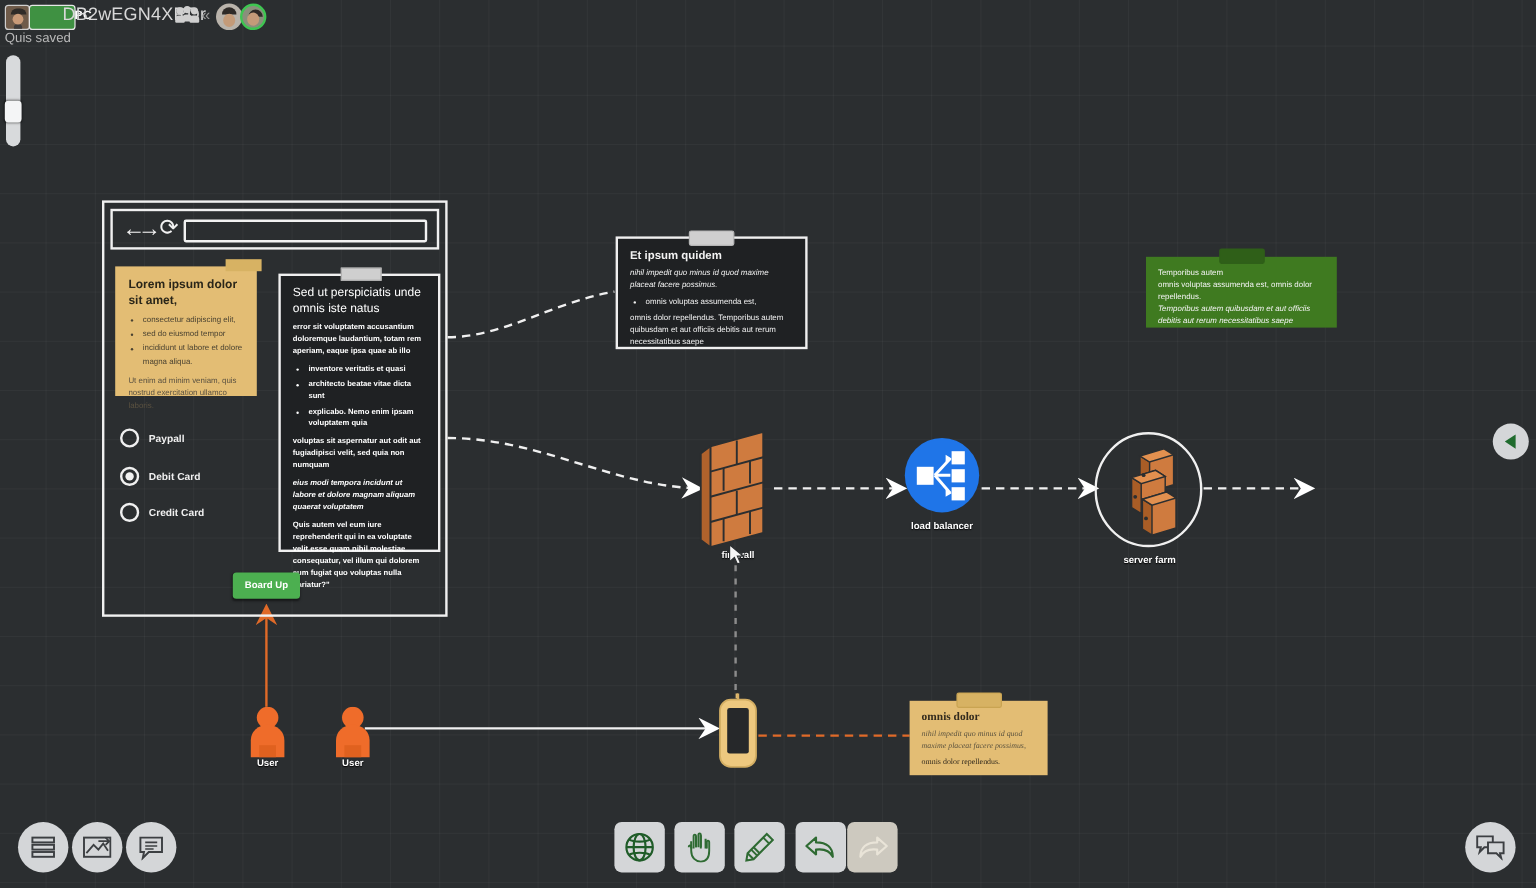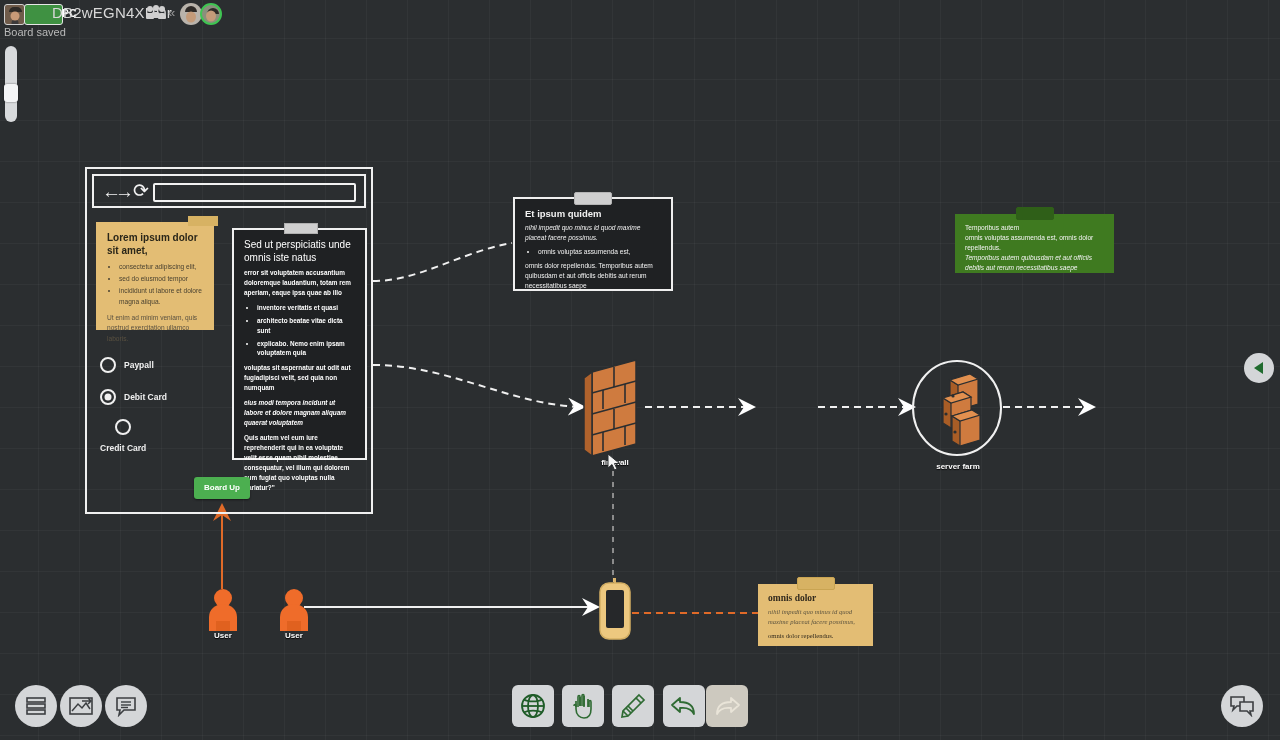--- a/index.html
+++ b/index.html
@@ -183,21 +183,21 @@
 
     <div class="avatar-rd" style="left:180px;">
       <div class="hair"></div>
       <div class="face"></div>
     </div>
     <div class="avatar-rd green" style="left:200px;">
       <div class="hair"></div>
       <div class="face"></div>
     </div>
 
-    <div class="saved">Board saved</div>
+    <div class="saved">Quis saved</div>
   </div>
 
   <div class="zoom-slider">
     <div class="zoom-knob"></div>
   </div>
 
   <div class="browser">
     <div class="browser-bar">
       <div class="nav-ico" style="left:8px;top:6px;">←</div>
       <div class="nav-ico" style="left:21px;top:6px;">→</div>
@@ -232,21 +232,21 @@
   </div>
 
   <div class="radio-row" style="left:100px;top:357px;text-align:right;">
     <div class="radio"></div>
     <span>Paypall</span>
   </div>
   <div class="radio-row" style="left:100px;top:389px;">
     <div class="radio on"></div>
     <span>Debit Card</span>
   </div>
-  <div class="radio-row" style="left:100px;top:419px;flex-direction:column;">
+  <div class="radio-row" style="left:100px;top:419px;">
     <div class="radio"></div>
     <span>Credit Card</span>
   </div>
 
   <div class="signup">Board Up</div>
 
 
   <div class="sticky note-dark" style="left:513px;top:197px;width:160px;height:94px;">
     <div class="tape"></div>
     <h4>Et ipsum quidem</h4>
@@ -287,20 +287,37 @@
         <line x1="43" y1="68" x2="43" y2="87"></line>
       </g>
     </svg>
     <div class="label" style="left:0;top:100px;width:66px;">firewall</div>
   </div>
 
   <svg width="16" height="20" style="position:absolute;left:607px;top:453px;">
     <path d="M1,1 L1,15 L5,11.5 L7.5,17 L10,16 L7.5,10.5 L12.5,10.5 Z" fill="#f5f5f5" stroke="#2b2e30" stroke-width="1"></path>
   </svg>
 
+  <div class="node" style="left:752px;top:363px;">
+    <svg width="66" height="88" viewBox="0 0 66 88">
+      <circle cx="33" cy="33" r="31" fill="#1f75e8"></circle>
+      <rect x="12" y="26" width="14" height="15" fill="#fff"></rect>
+      <rect x="41" y="13" width="11" height="11" fill="#fff"></rect>
+      <rect x="41" y="28" width="11" height="11" fill="#fff"></rect>
+      <rect x="41" y="43" width="11" height="11" fill="#fff"></rect>
+      <g stroke="#fff" stroke-width="2.4" fill="none">
+        <path d="M27,33 L40,19"></path>
+        <path d="M27,33 L40,33"></path>
+        <path d="M27,33 L40,48"></path>
+      </g>
+      <polygon points="36,16 41,19 36,22" fill="#fff"></polygon>
+      <polygon points="36,45 41,48 36,51" fill="#fff"></polygon>
+    </svg>
+    <div class="label" style="left:-2px;top:71px;width:70px;">load balancer</div>
+  </div>
 
   <div class="node" style="left:912px;top:358px;">
     <svg width="92" height="112" viewBox="0 0 92 112">
       <ellipse cx="45" cy="50" rx="44" ry="47" fill="none" stroke="#f0f0f0" stroke-width="2"></ellipse>
 
       <g stroke="#2b2e30" stroke-width="1.2">
         <polygon points="38,22 58,16 66,21 66,46 46,52 38,47" fill="#cf7b3f"></polygon>
         <polygon points="38,22 46,27 46,52 38,47" fill="#a95d26"></polygon>
         <polygon points="38,22 58,16 66,21 46,27" fill="#e2904f"></polygon>
 

